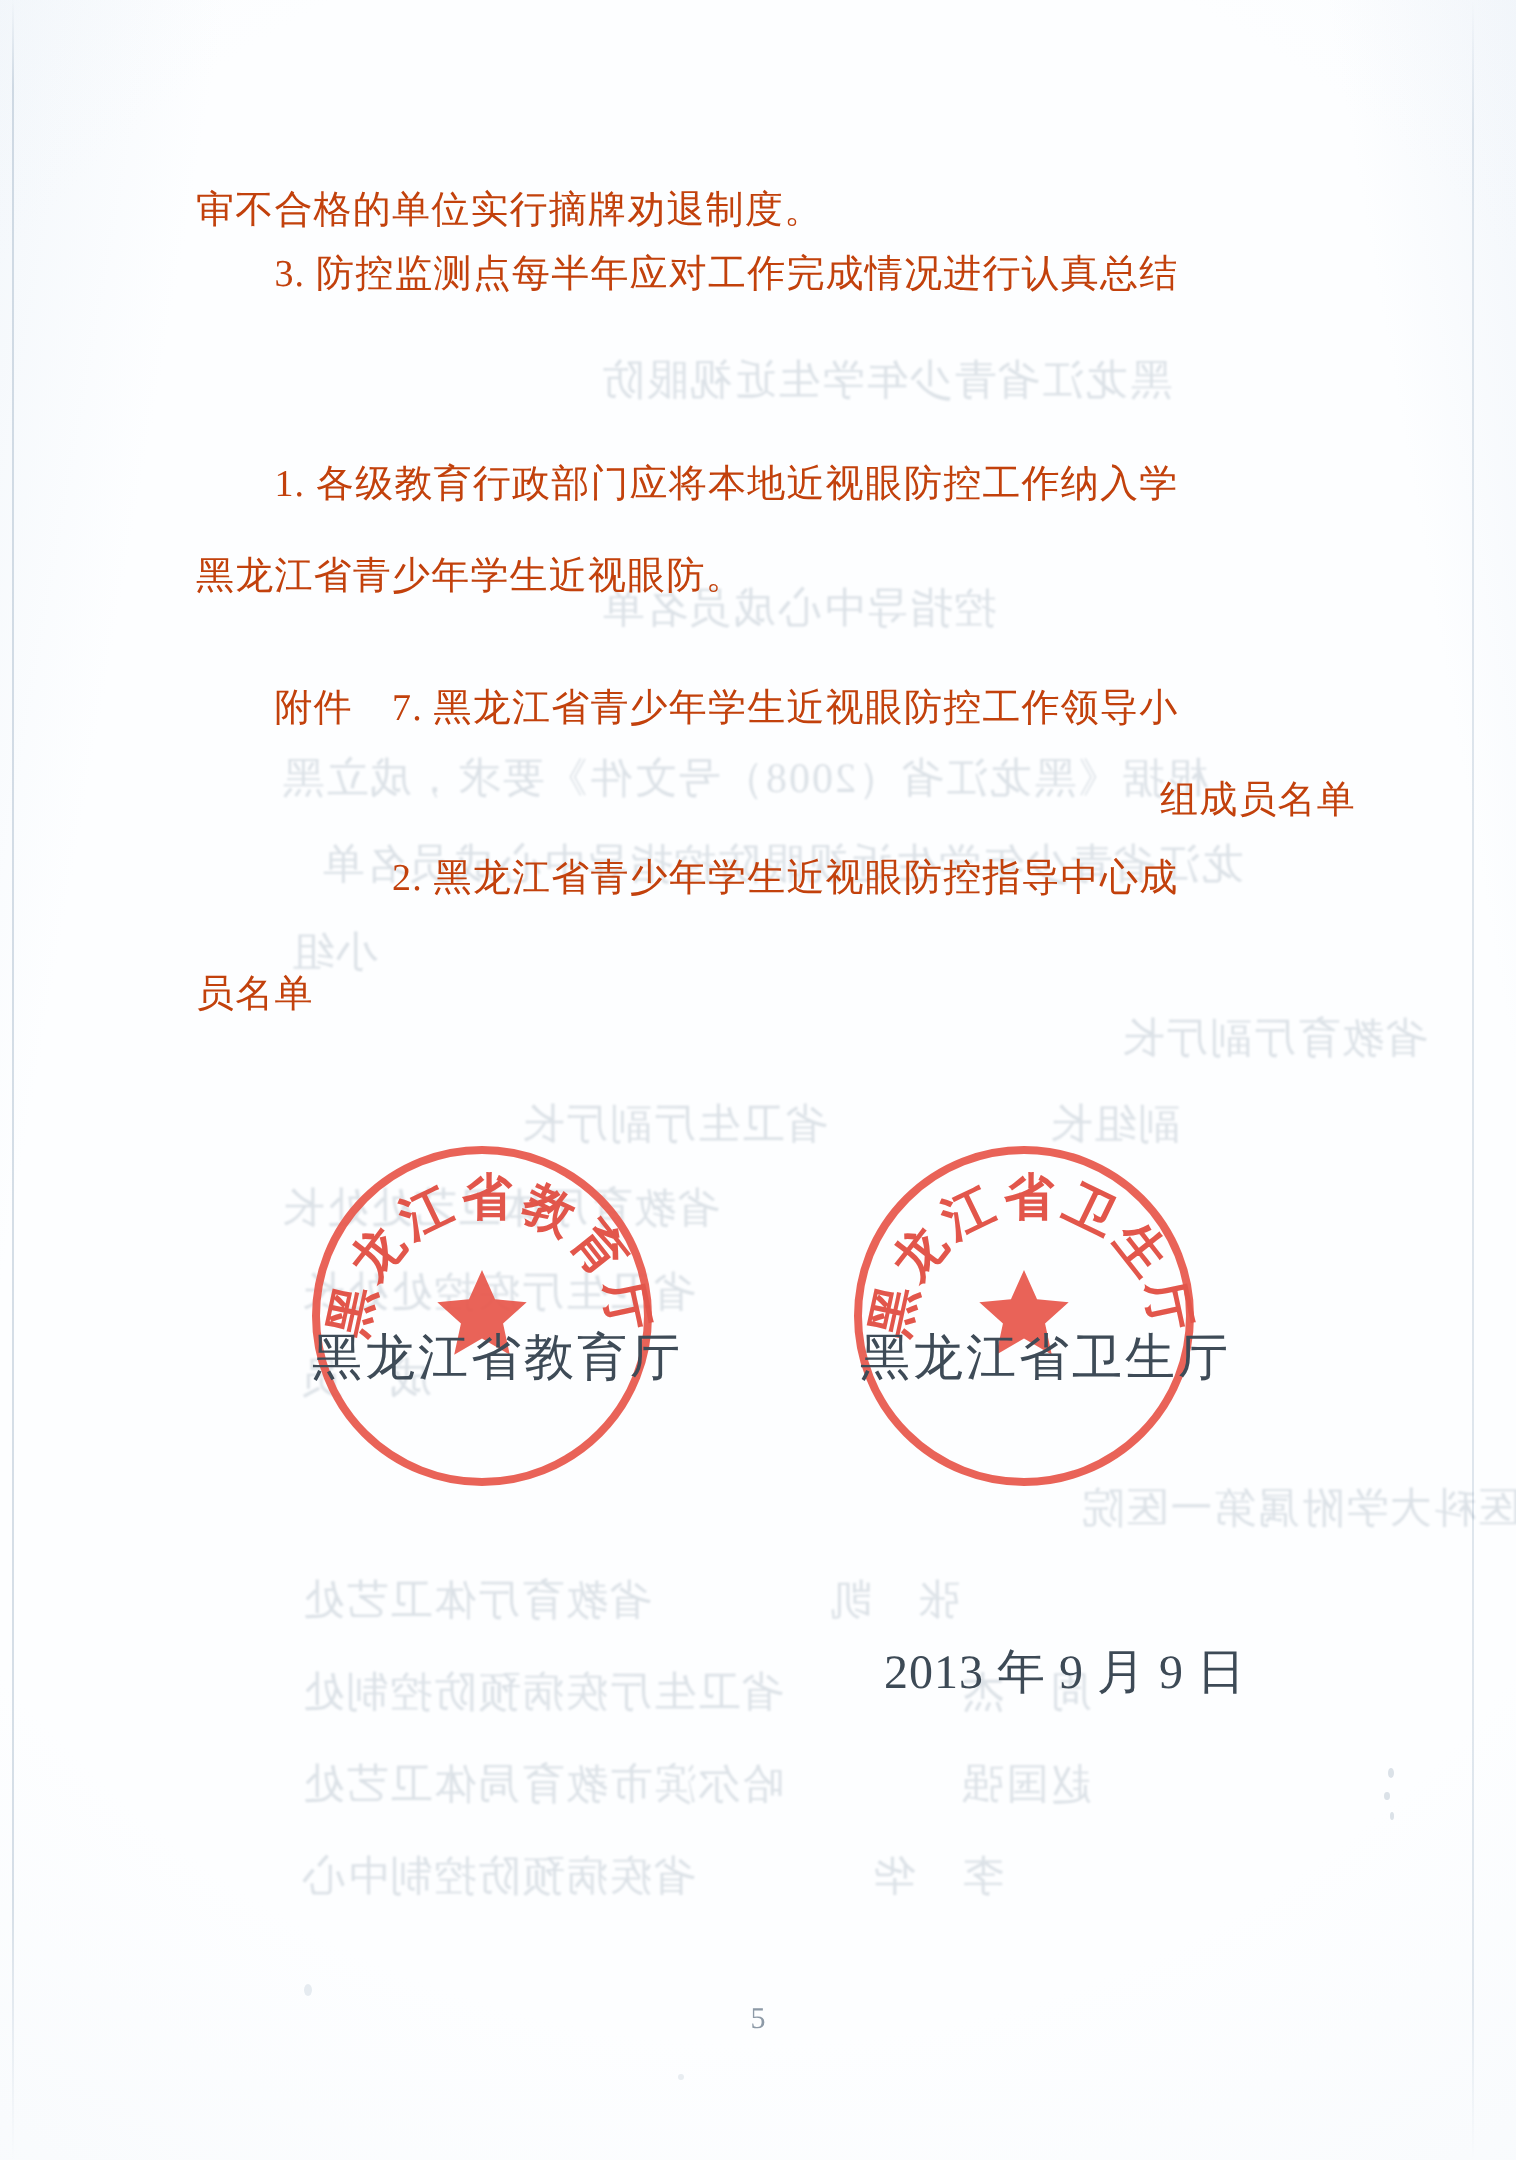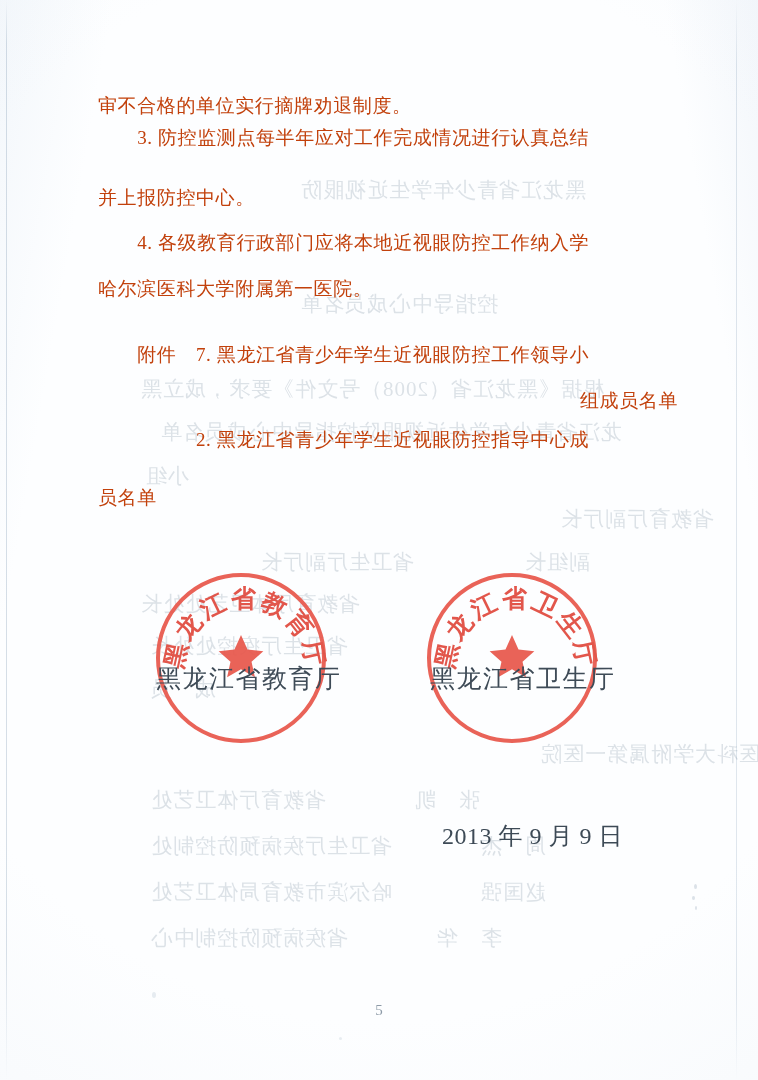--- a/index.html
+++ b/index.html
@@ -164,23 +164,22 @@
     <div class="bleed-row" style="left:150px; top:675px;">成　员</div>
     <div class="bleed-row" style="left:540px; top:740px;">于　洋　　　　哈尔滨医科大学附属第一医院</div>
     <div class="bleed-row" style="left:150px; top:786px;">张　凯　　　　省教育厅体卫艺处</div>
     <div class="bleed-row" style="left:150px; top:832px;">周　杰　　　　省卫生厅疾病预防控制处</div>
     <div class="bleed-row" style="left:150px; top:878px;">赵国强　　　　哈尔滨市教育局体卫艺处</div>
     <div class="bleed-row" style="left:150px; top:924px;">李　华　　　　省疾病预防控制中心</div>
   </div>
 
   <div class="body-line" style="top:96px;">审不合格的单位实行摘牌劝退制度。</div>
   <div class="body-line" style="top:128px;">　　3. 防控监测点每半年应对工作完成情况进行认真总结</div>
-  <div class="body-line" style="top:188px;">并上报防控中心。</div>
-  <div class="body-line" style="top:233px;">　　4. 各级教育行政部门应将本地近视眼防控工作纳入学</div>
-  <div class="body-line" style="top:279px;">哈尔滨医科大学附属第一医院。</div>
+  <div class="body-line" style="top:233px;">　　1. 各级教育行政部门应将本地近视眼防控工作纳入学</div>
+  <div class="body-line" style="top:279px;">黑龙江省青少年学生近视眼防。</div>
   <div class="body-line" style="top:345px;">　　附件　7. 黑龙江省青少年学生近视眼防控工作领导小</div>
   <div class="body-line" style="top:391px;text-align:right;">组成员名单</div>
   <div class="body-line" style="top:430px;">　　　　　2. 黑龙江省青少年学生近视眼防控指导中心成</div>
   <div class="body-line" style="top:488px;">员名单</div>
 
   <div class="seal" style="left:156px; top:573px;">
     <div class="seal-inner">
       <svg class="seal-arc-text" viewBox="0 0 170 170" width="170" height="170" aria-hidden="true">
         <defs>
           <path id="arcEdu" d="M 23,92 A 62,62 0 0 1 147,92" fill="none"></path>

